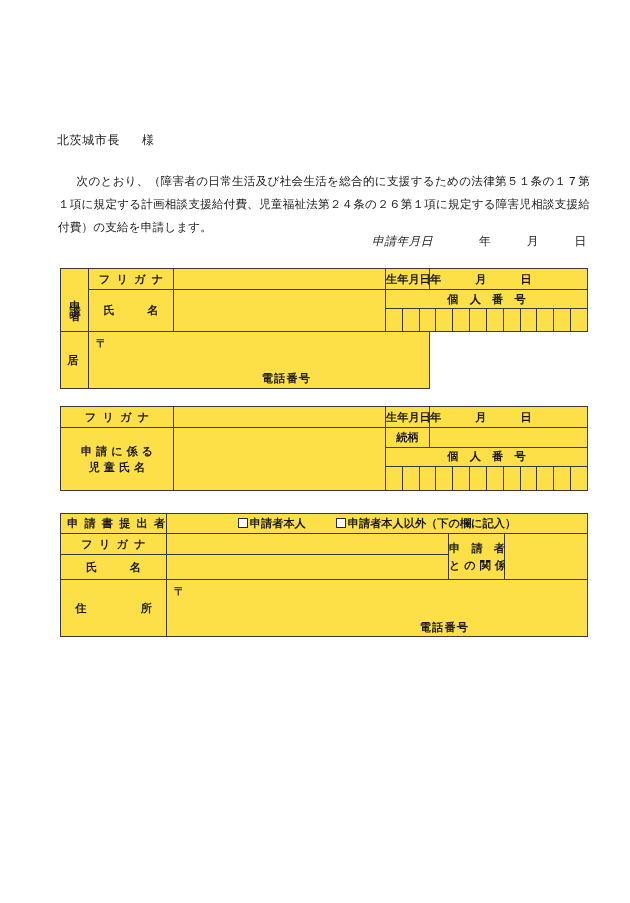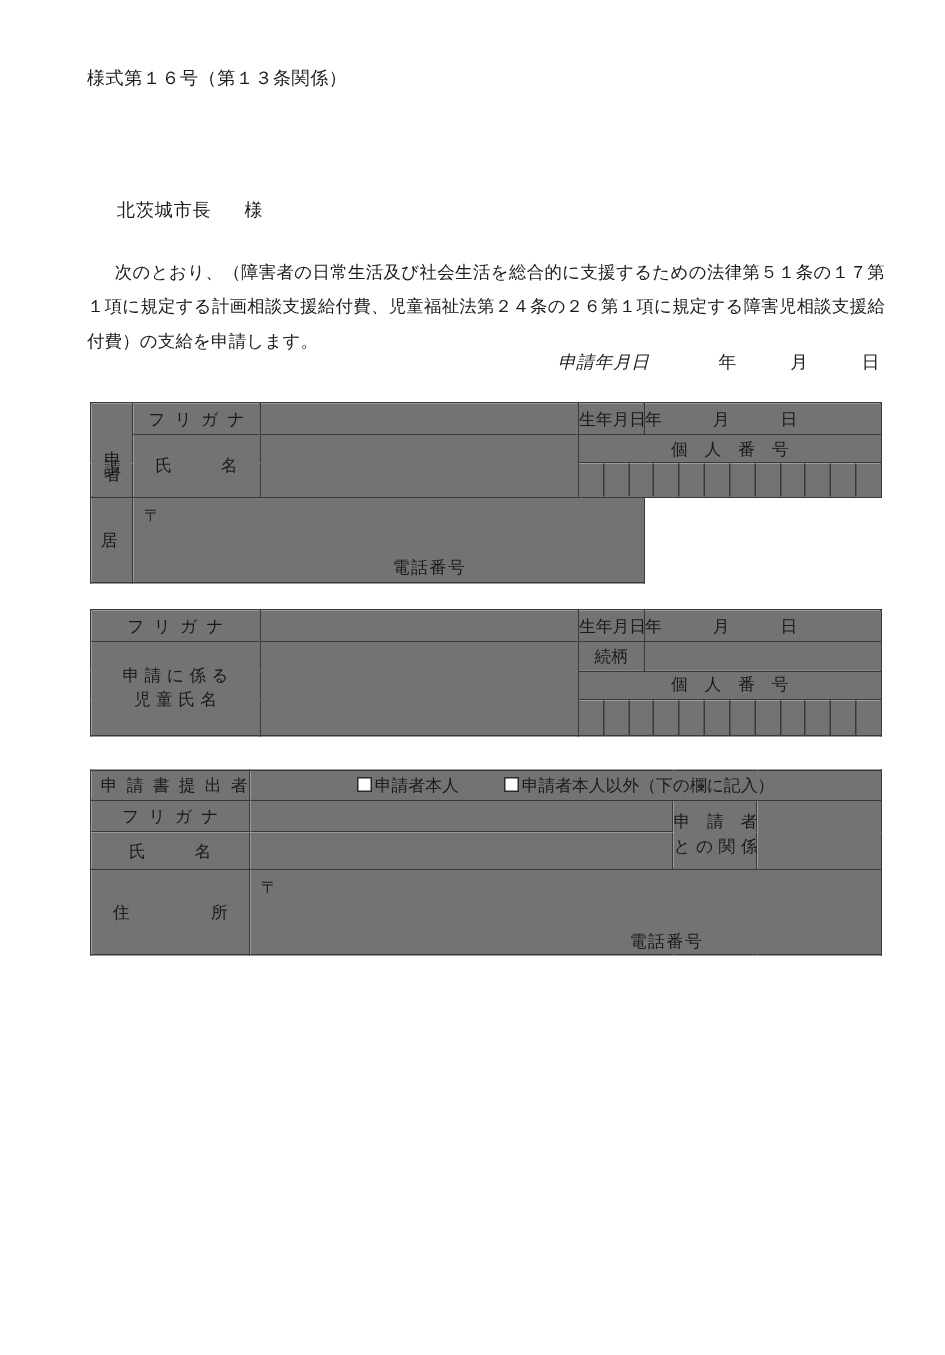--- a/index.html
+++ b/index.html
@@ -36,21 +36,21 @@
     left: 0;
     right: 0;
     top: 84px;
     text-align: center;
     font-size: 13.2px;
     letter-spacing: 0.6px;
     white-space: nowrap;
   }
   .addressee {
     position: absolute;
-    left: 78px;
+    left: 57px;
     top: 132px;
     font-size: 12px;
     letter-spacing: 0.6px;
     white-space: nowrap;
   }
   .addressee .honorific {
     margin-left: 22px;
   }
 
   .body-text {
@@ -84,21 +84,22 @@
     border-collapse: collapse;
     table-layout: fixed;
     font-size: 11.2px;
   }
   .ftable td {
     border: 1px solid #3a3a3a;
     padding: 0;
     vertical-align: middle;
     text-align: center;
     position: relative;
-    background: #737373;
+    background: #fde047;
+    font-weight: bold;
   }
   .spread {
     display: inline-block;
     letter-spacing: 0.55em;
     text-indent: 0.55em;
     white-space: nowrap;
   }
   .spread-wide {
     display: inline-block;
     letter-spacing: 0.95em;
@@ -189,21 +190,20 @@
   .two-line {
     line-height: 1.45;
     white-space: nowrap;
   }
 </style>
 </head>
 <body>
 
 <div class="page">
 
-  <div class="form-no">様式第１６号（第１３条関係）</div>
 
 
   <div class="addressee">
     <span>北茨城市長</span><span class="honorific">様</span>
   </div>
 
   <div class="body-text">次のとおり、（障害者の日常生活及び社会生活を総合的に支援するための法律第５１条の１７第１項に規定する計画相談支援給付費、児童福祉法第２４条の２６第１項に規定する障害児相談支援給付費）の支給を申請します。</div>
 
   <div class="apply-date">
     <span class="lbl">申請年月日</span><span class="yy">年</span><span class="mm">月</span><span class="dd">日</span>

